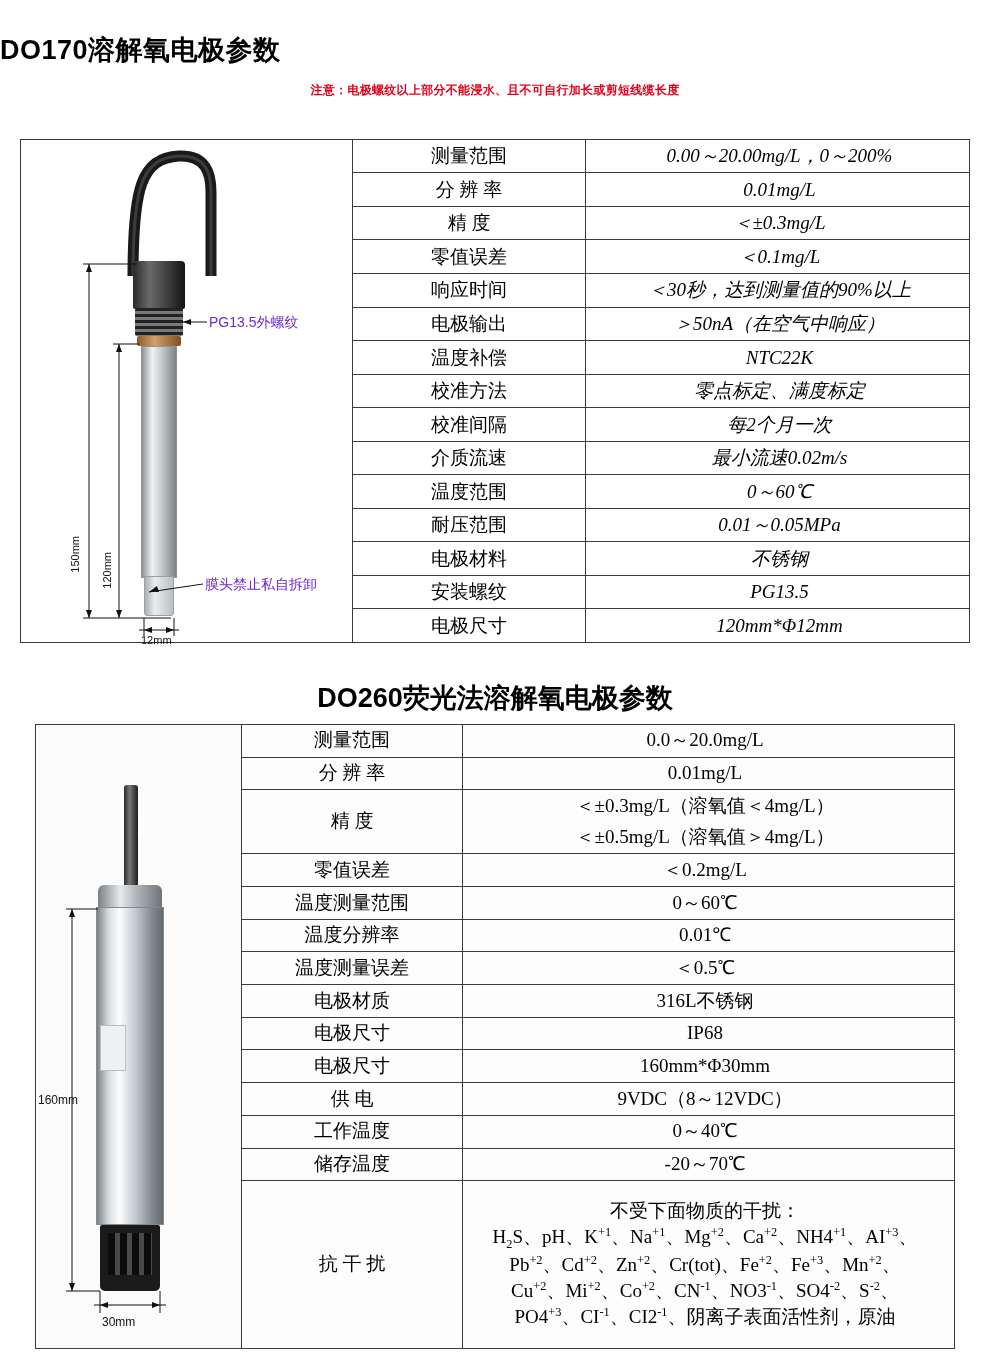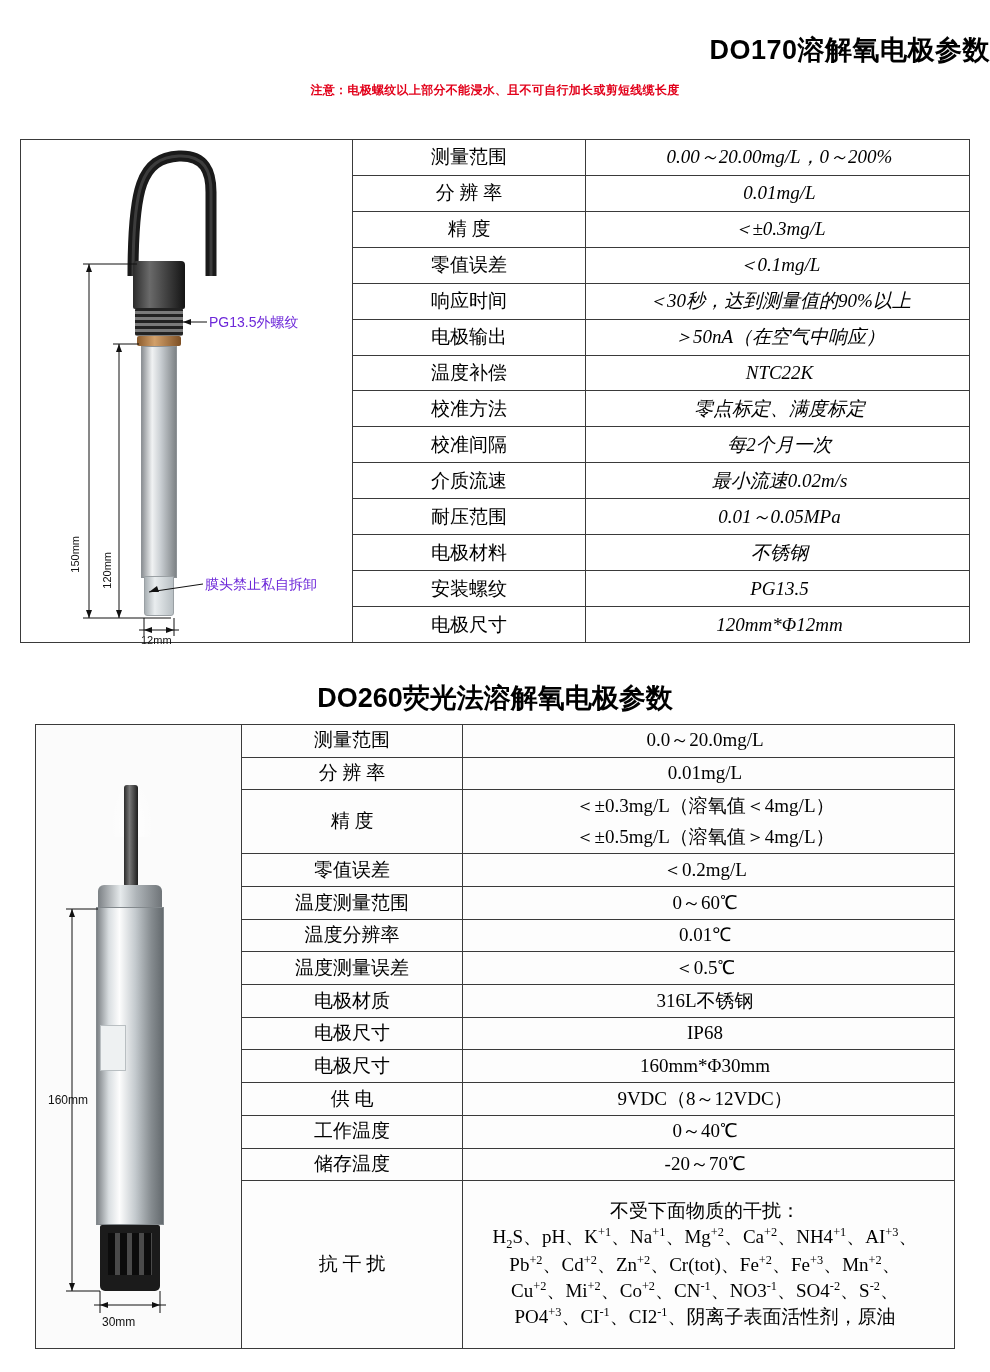--- a/index.html
+++ b/index.html
@@ -16,21 +16,21 @@
     overflow: hidden;
   }
   .page {
     width: 990px;
     height: 1372px;
     position: relative;
   }
 
   
   .title1 {
-    text-align: right;
+    text-align: left;
     font-family: "Liberation Sans", sans-serif;
     font-weight: bold;
     font-size: 27px;
     letter-spacing: 0.5px;
     margin: 0;
     padding-top: 32px;
   }
   .notice {
     text-align: center;
     font-family: "Liberation Sans", sans-serif;
@@ -386,20 +386,24 @@
             </tr>
           <tr>
               <td class="k">校准间隔</td>
               <td class="v">每2个月一次</td>
             </tr>
           <tr>
               <td class="k">介质流速</td>
               <td class="v">最小流速0.02m/s</td>
             </tr>
           <tr>
+              <td class="k">温度范围</td>
+              <td class="v">0～60℃</td>
+            </tr>
+          <tr>
               <td class="k">耐压范围</td>
               <td class="v">0.01～0.05MPa</td>
             </tr>
           <tr>
               <td class="k">电极材料</td>
               <td class="v">不锈钢</td>
             </tr>
           <tr>
               <td class="k">安装螺纹</td>
               <td class="v">PG13.5</td>
@@ -433,21 +437,21 @@
         <polygon points="36,184 33,192 39,192" fill="#111"></polygon>
         <polygon points="36,566 33,558 39,558" fill="#111"></polygon>
 
         <line x1="64" y1="566" x2="64" y2="588" stroke="#111" stroke-width="1"></line>
         <line x1="124" y1="566" x2="124" y2="588" stroke="#111" stroke-width="1"></line>
         <line x1="58" y1="580" x2="130" y2="580" stroke="#111" stroke-width="1"></line>
         <polygon points="64,580 72,577 72,583" fill="#111"></polygon>
         <polygon points="124,580 116,577 116,583" fill="#111"></polygon>
       </svg>
 
-      <div class="dimlabel" style="left:12px;top:368px;width:36px;text-align:right;font-size:12px;">160mm</div>
+      <div class="dimlabel" style="left:2px;top:368px;width:36px;text-align:right;font-size:12px;">160mm</div>
       <div class="dimlabel" style="left:66px;top:590px;font-size:12px;">30mm</div>
     </div>
 
     <div class="tablepane2">
       <table class="spec2">
         <tbody>
           <tr>
               <td class="k">测量范围</td>
               <td class="v">0.0～20.0mg/L</td>
             </tr>

